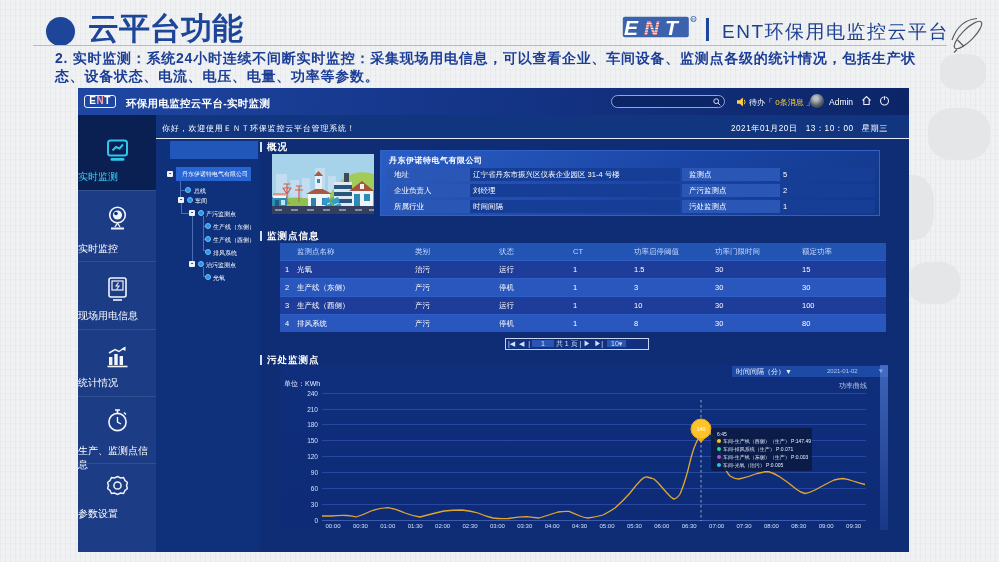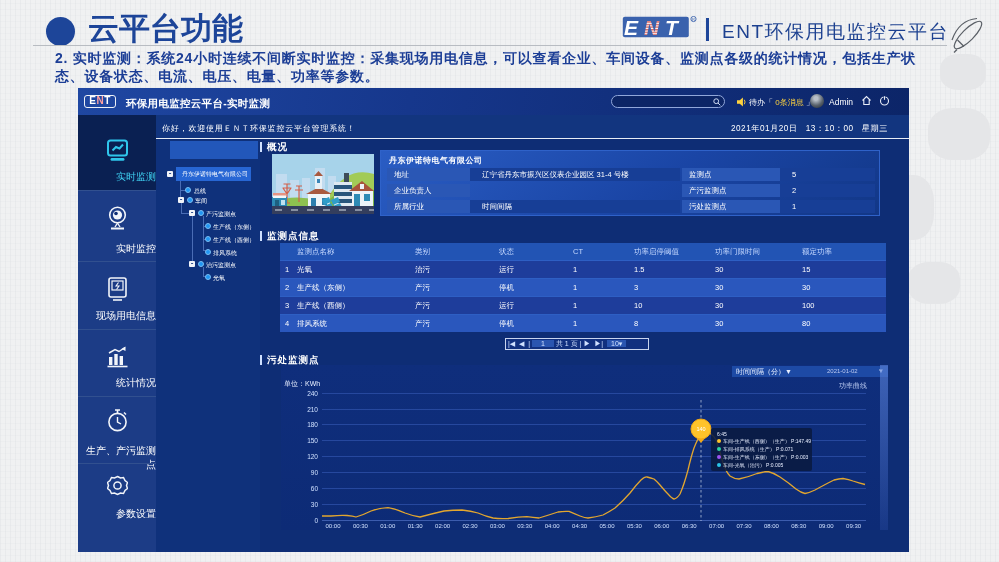--- a/index.html
+++ b/index.html
@@ -13,39 +13,39 @@
 #htitle{left:88px;top:8px;font-size:31px;font-weight:bold;color:#1d4599;letter-spacing:0px}
 #hline{left:33px;top:45px;width:914px;height:1px;background:#b8bcc2}
 #desc{left:55px;top:50px;font-size:14px;font-weight:bold;color:#1c3e96;line-height:17.5px;letter-spacing:0.75px;white-space:nowrap}
 .wm{position:absolute;background:#e5e6e8;border-radius:40%}
 #dash{left:78px;top:88px;width:831px;height:464px;background:#0e2d75;overflow:hidden;font-size:8px;color:#fff}
 #topbar{left:0;top:0;width:831px;height:27px;background:linear-gradient(100deg,#1f47a2 0%,#16378c 40%,#0c2568 100%)}
 #dlogo{left:6px;top:7px;width:32px;height:13px;border:1.5px solid #eef1f7;border-radius:3px;color:#fff;font-size:10px;font-weight:bold;text-align:center;line-height:10.5px;letter-spacing:.5px}
 #dtitle{left:48px;top:8.5px;font-size:10.5px;font-weight:bold;letter-spacing:0.3px}
 #search{left:533px;top:7px;width:114px;height:13px;border:1px solid #91a7da;border-radius:7px;background:#0c2566}
 #sidebar{left:0;top:27px;width:78px;height:437px;background:#1c3c86}
-.lbl{position:absolute;width:78px;left:0;font-size:10px;text-align:right;color:#fff}
+.lbl{position:absolute;width:78px;left:0;font-size:10px;text-align:left;color:#fff}
 .sep{position:absolute;left:0;width:78px;height:1px;background:#31508f}
 #rr{left:78px;top:27px;width:753px;height:437px;background:#0e2d75}
 #welcome{left:0;top:0;width:753px;height:24px;background:#12357f;border-bottom:1px solid #e8edf5}
 #wtext{left:6px;top:8px;font-size:8px;letter-spacing:0.8px}
 #wdate{left:575px;top:8px;font-size:8.2px;letter-spacing:0.5px}
 #tree{left:0;top:25px;width:104px;height:412px;background:#0f317b;font-size:6px}
 #treehead{left:14px;top:1px;width:88px;height:18px;background:#2257ba}
 .trow{position:absolute;white-space:nowrap;color:#fff;line-height:7px}
 #tsel{left:20px;top:27px;width:75px;height:14px;background:#2766d4}
 .exp{position:absolute;width:6px;height:6px;background:#f0f3f8;border-radius:1px;color:#1a3c85;font-size:8px;line-height:4px;text-align:center;font-weight:bold}
 .tico{position:absolute;width:6px;height:6px;border-radius:50%;background:#2196f3;border:1px solid #79bdf2}
 .tline{position:absolute;background:#4a6db5}
 #content{left:104px;top:25px;width:649px;height:412px}
 .sect{position:absolute;color:#fff;font-size:9.5px;font-weight:bold;letter-spacing:1px;border-left:2px solid #cfe0ff;padding-left:5px;line-height:10px}
 #ovimg{left:12px;top:14px;width:102px;height:60px;overflow:hidden}
 #ovpanel{left:120px;top:10px;width:500px;height:66px;border:1px solid #2f62c9;background:linear-gradient(145deg,#2a5dc4 0%,#1a45a5 55%,#123787 100%)}
 .ovlab{position:absolute;background:#2a57b5;height:13px;line-height:13px;padding-left:7px;font-size:7.5px}
-.ovval{position:absolute;background:#173e96;height:13px;line-height:13px;padding-left:12px;font-size:7.5px}
+.ovval{position:absolute;background:#173e96;height:13px;line-height:13px;padding-left:3px;font-size:7.5px}
 #tbl{left:20px;top:103px;width:606px;height:88px;background:#1e3d9b}
 .th{position:absolute;top:0;height:17px;line-height:17px;font-size:7.5px;color:#c6d9ff}
 #thead{left:0;top:0;width:606px;height:17px;background:#2254b4}
 .tr{position:absolute;left:0;width:606px;height:18px;border-top:1px solid #2e5fc4}
 .tr.even{background:#2a57bd}
 .tr.odd{background:#1e3d9b}
 .td{position:absolute;line-height:17px;font-size:7.5px;color:#fff}
 #pag{left:245px;top:198px;width:144px;height:12px;border:1px solid #c8d4ee;background:#11307f;color:#cfe0ff;font-size:7px;line-height:10px}
 #chart{left:21px;top:225px;width:607px;height:165px;background:linear-gradient(180deg,#0f2e7c,#0d2b76)}
 .ylab{position:absolute;font-size:6.5px;color:#cfe0ff;text-align:right;width:20px;line-height:7px}
@@ -154,21 +154,21 @@
       <path d="M19.5 1.5 L19.5 6 L15.5 4" stroke="#f2f5fa" stroke-width="0" fill="#f2f5fa"></path>
     </svg>
     <div class="lbl" style="top:261px">统计情况</div>
     <div class="sep" style="top:281px"></div>
     <svg class="abs" style="left:29px;top:293px" width="21" height="25" viewBox="0 0 21 25">
       <circle cx="10.5" cy="14" r="8.6" fill="none" stroke="#f2f5fa" stroke-width="1.6"></circle>
       <path d="M10.5 9 L10.5 14 L14 16" stroke="#f2f5fa" stroke-width="1.4" fill="none"></path>
       <path d="M8 2 L13 2 M10.5 2 L10.5 5" stroke="#f2f5fa" stroke-width="1.6"></path>
       <path d="M17 4.5 L19 6.5" stroke="#f2f5fa" stroke-width="1.4"></path>
     </svg>
-    <div class="lbl" style="top:329px">生产、产污监测点</div>
+    <div class="lbl" style="top:329px">生产、监测点信息</div>
     <div class="sep" style="top:348px"></div>
     <svg class="abs" style="left:29px;top:360px" width="21" height="24" viewBox="0 0 21 24">
       <path d="M10.5 1.5 L13.5 3 L16.5 2.5 L18 5.5 L20.5 7.5 L19.5 10.5 L20.5 13.5 L18 15.5 L16.5 18.5 L13.5 18 L10.5 19.5 L7.5 18 L4.5 18.5 L3 15.5 L0.5 13.5 L1.5 10.5 L0.5 7.5 L3 5.5 L4.5 2.5 L7.5 3 Z" fill="none" stroke="#f2f5fa" stroke-width="1.5"></path>
       <circle cx="10.5" cy="10.5" r="3.6" fill="none" stroke="#f2f5fa" stroke-width="1.5"></circle>
     </svg>
     <div class="lbl" style="top:392px">参数设置</div>
   </div>
 
   <div id="rr" class="abs">
     <div id="welcome" class="abs">
@@ -270,20 +270,21 @@
               <path d="M3 56 L10 56 M19 56 L26 56 M35 56 L42 56 M51 56 L58 56 M67 56 L74 56 M83 56 L90 56 M97 56 L102 56"></path>
             </g>
       </svg></div>
       <div id="ovpanel" class="abs">
         <div class="abs" style="left:8px;top:4px;font-size:8px;font-weight:bold;letter-spacing:.5px">丹东伊诺特电气有限公司</div>
         <div class="ovlab" style="left:6px;top:17px;width:83px">地址</div>
         <div class="ovval" style="left:89px;top:17px;width:210px">辽宁省丹东市振兴区仪表企业园区 31-4 号楼</div>
         <div class="ovlab" style="left:301px;top:17px;width:98px">监测点</div>
         <div class="ovval" style="left:399px;top:17px;width:95px">5</div>
         <div class="ovlab" style="left:6px;top:33px;width:83px">企业负责人</div>
+        <div class="ovval" style="left:89px;top:33px;width:210px">刘经理</div>
         <div class="ovlab" style="left:301px;top:33px;width:98px">产污监测点</div>
         <div class="ovval" style="left:399px;top:33px;width:95px">2</div>
         <div class="ovlab" style="left:6px;top:49px;width:83px">所属行业</div>
         <div class="ovval" style="left:89px;top:49px;width:210px">时间间隔</div>
         <div class="ovlab" style="left:301px;top:49px;width:98px">污处监测点</div>
         <div class="ovval" style="left:399px;top:49px;width:95px">1</div>
       </div>
       <div class="sect" style="left:0;top:91px">监测点信息</div>
       <div id="tbl" class="abs">
         <div id="thead" class="abs"></div>

